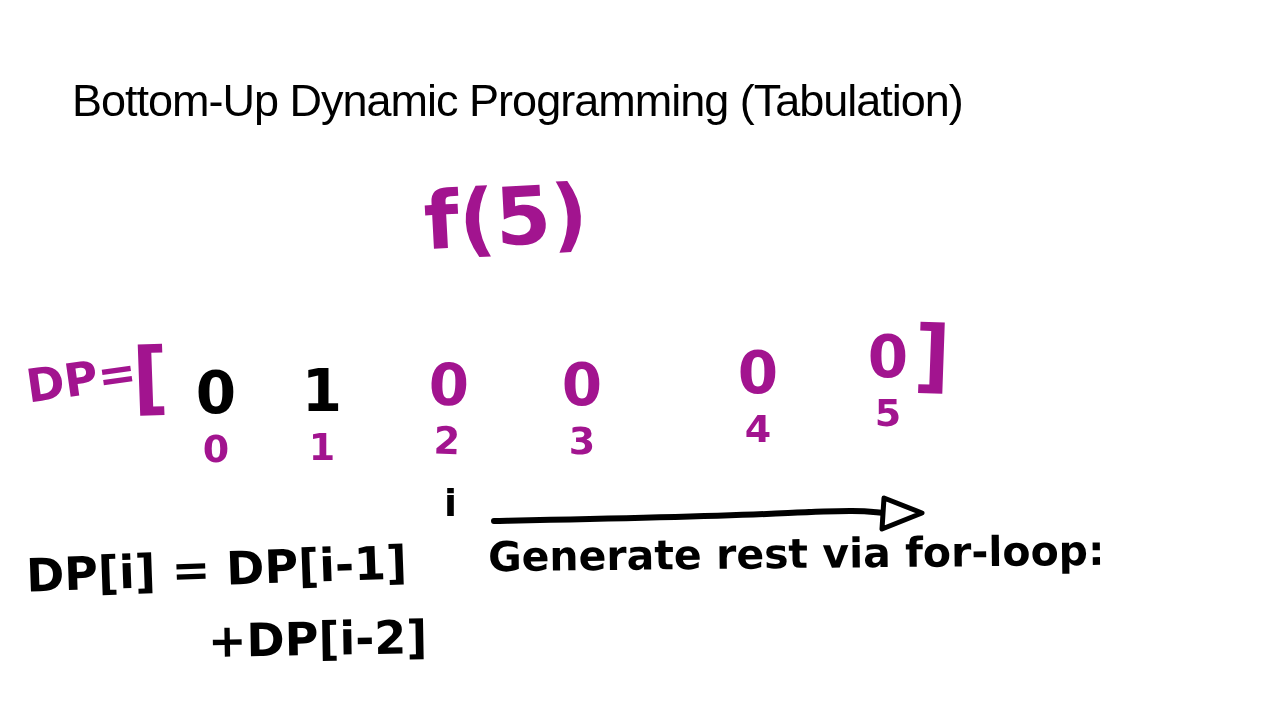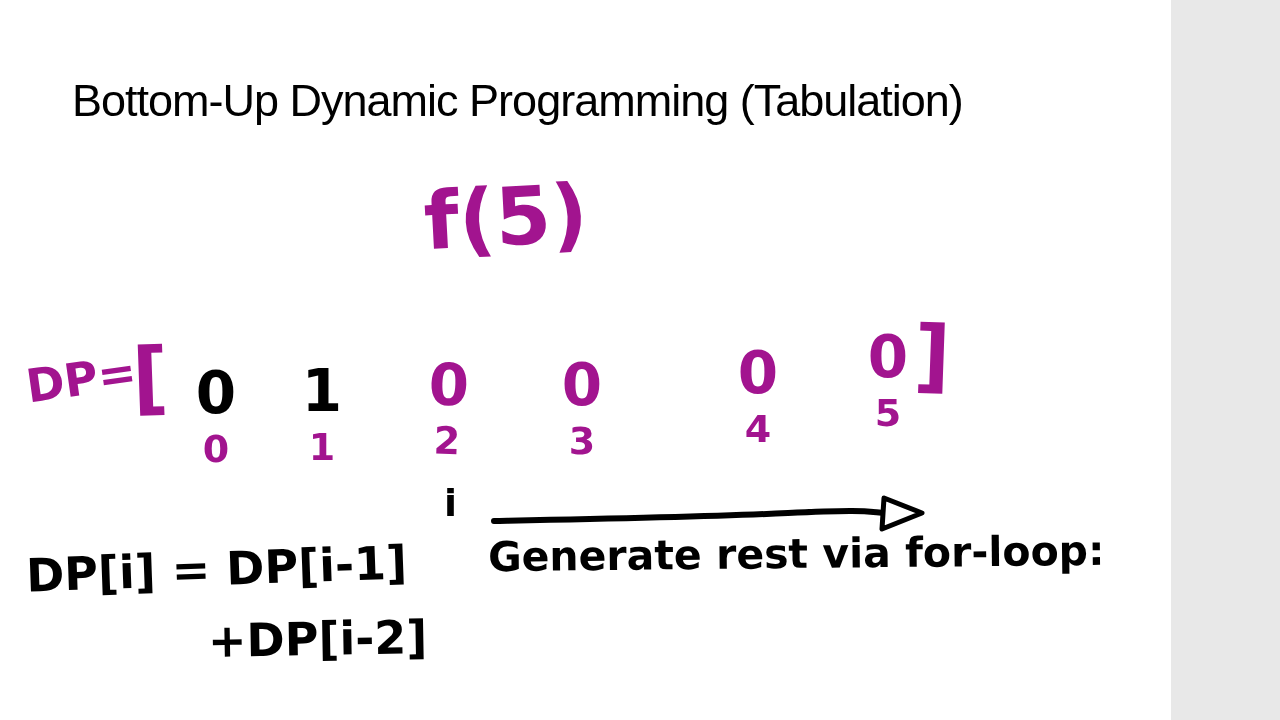--- a/index.html
+++ b/index.html
@@ -3,21 +3,21 @@
 <meta charset="utf-8">
 <style>
   :root{
     --page-bg:#ffffff;
     --ink-black:#000000;
     --ink-magenta:#A2148F;
   }
   html,body{margin:0;padding:0;background:#e8e8e8;}
   .canvas{
     position:relative;
-    width:1171px;height:720px;
+    width:1280px;height:720px;
     background:var(--page-bg);
     overflow:hidden;
     font-family:"Liberation Sans",sans-serif;
   }
   .abs{position:absolute;white-space:nowrap;line-height:1;}
   .title{
     left:72px;top:78px;
     font-size:45px;font-weight:400;letter-spacing:-1px;
     color:var(--ink-black);
     font-family:"Liberation Sans",sans-serif;

